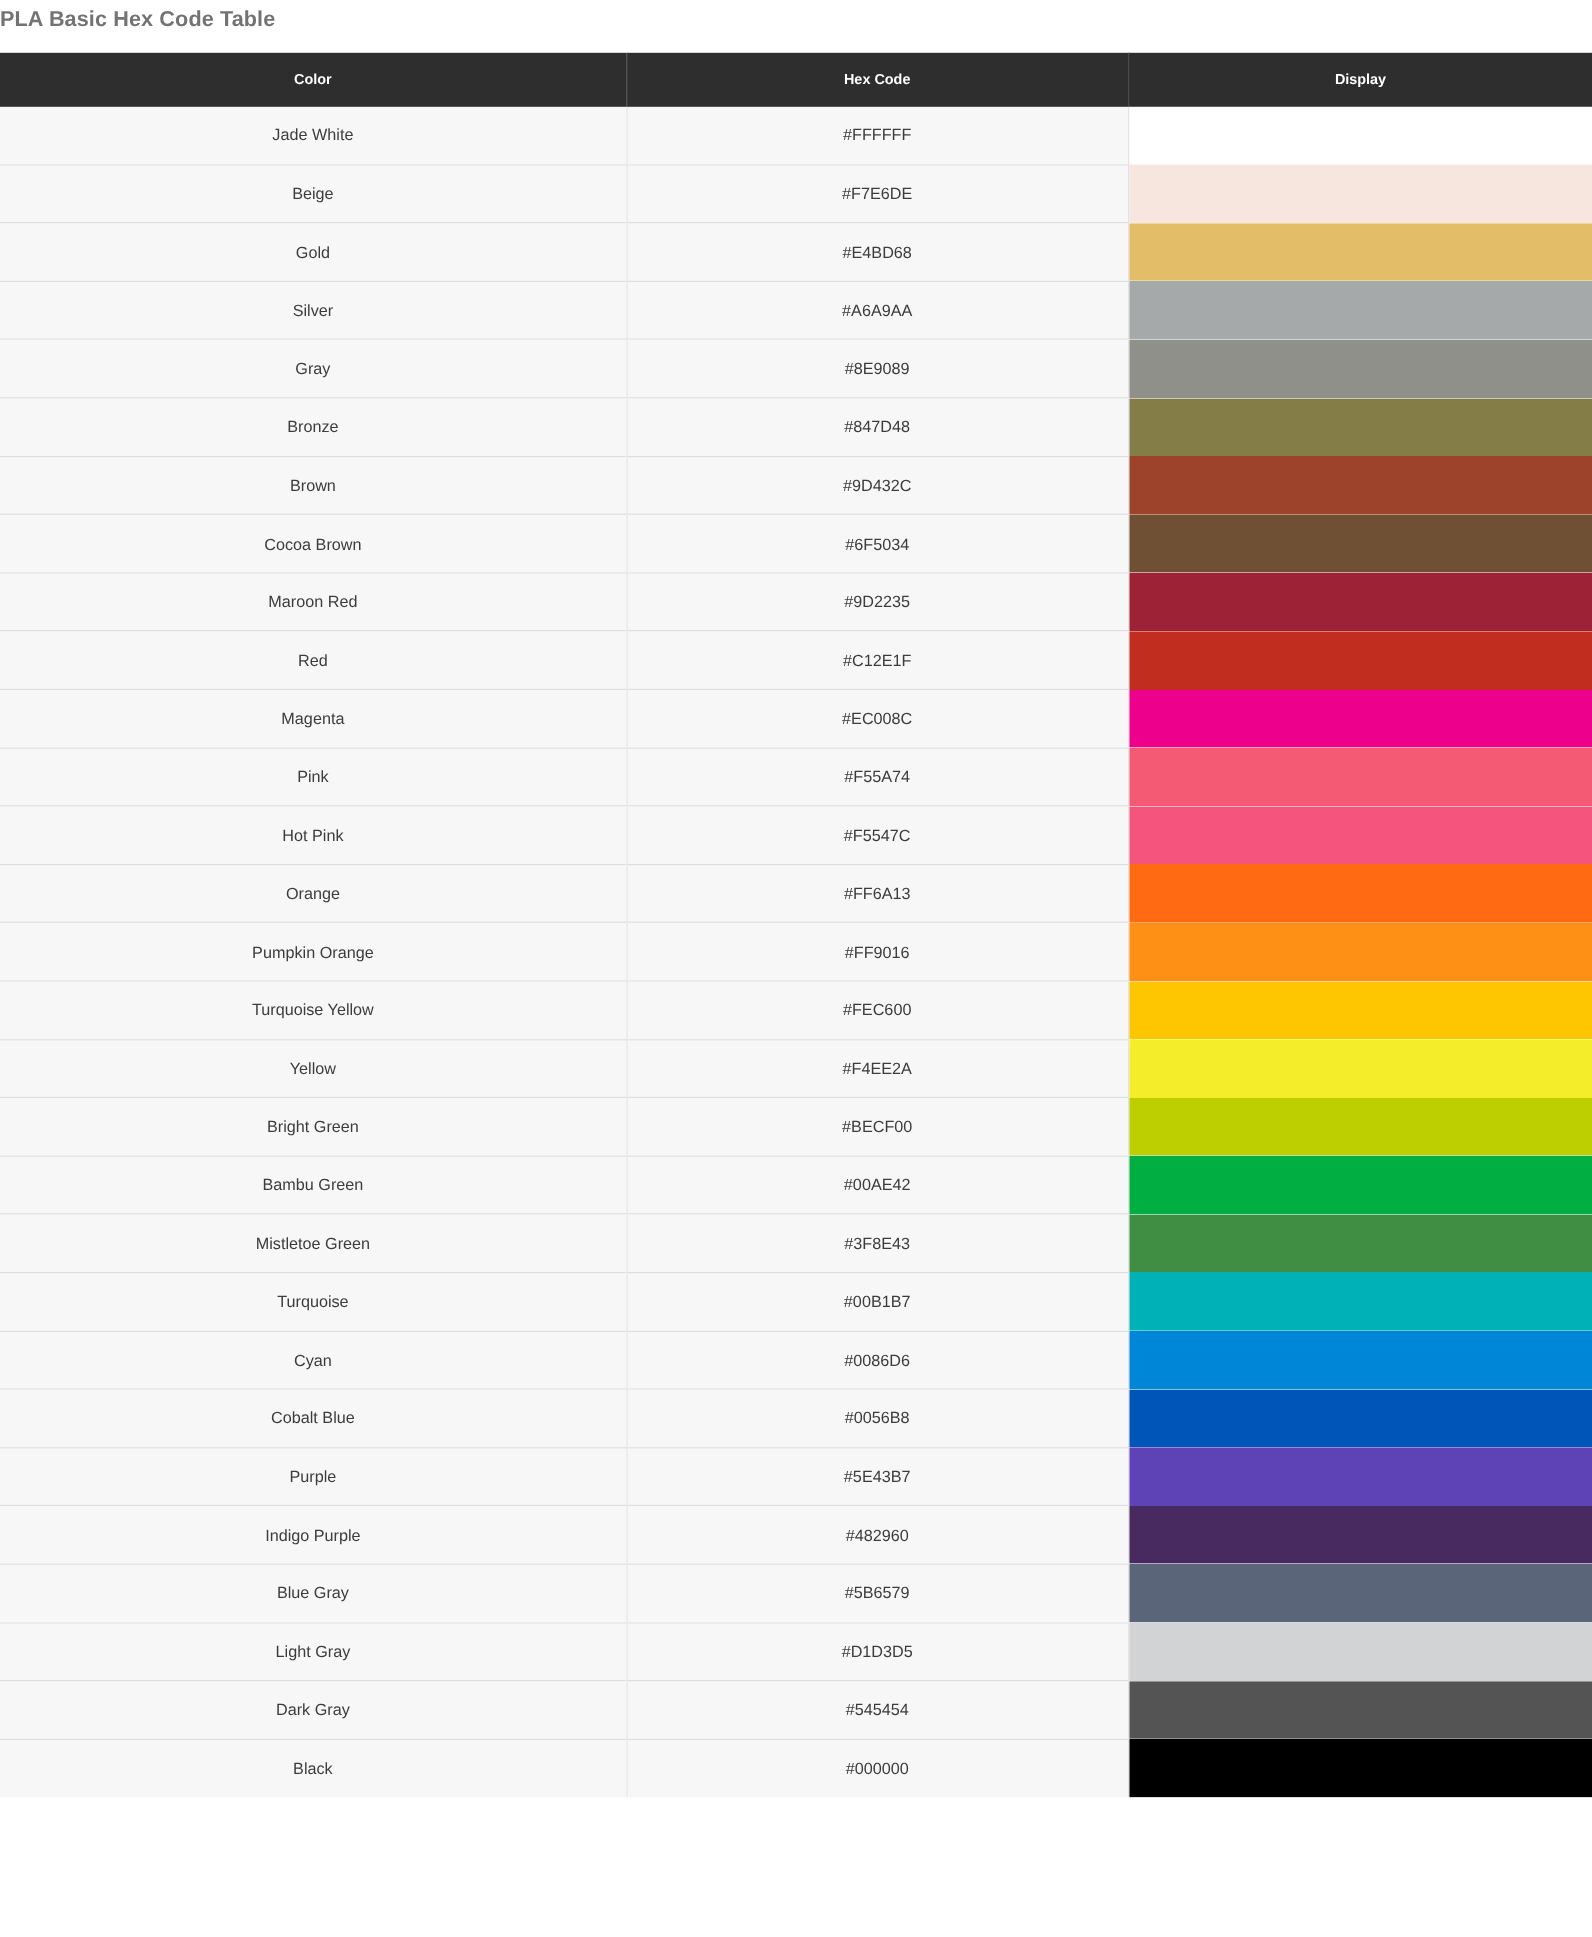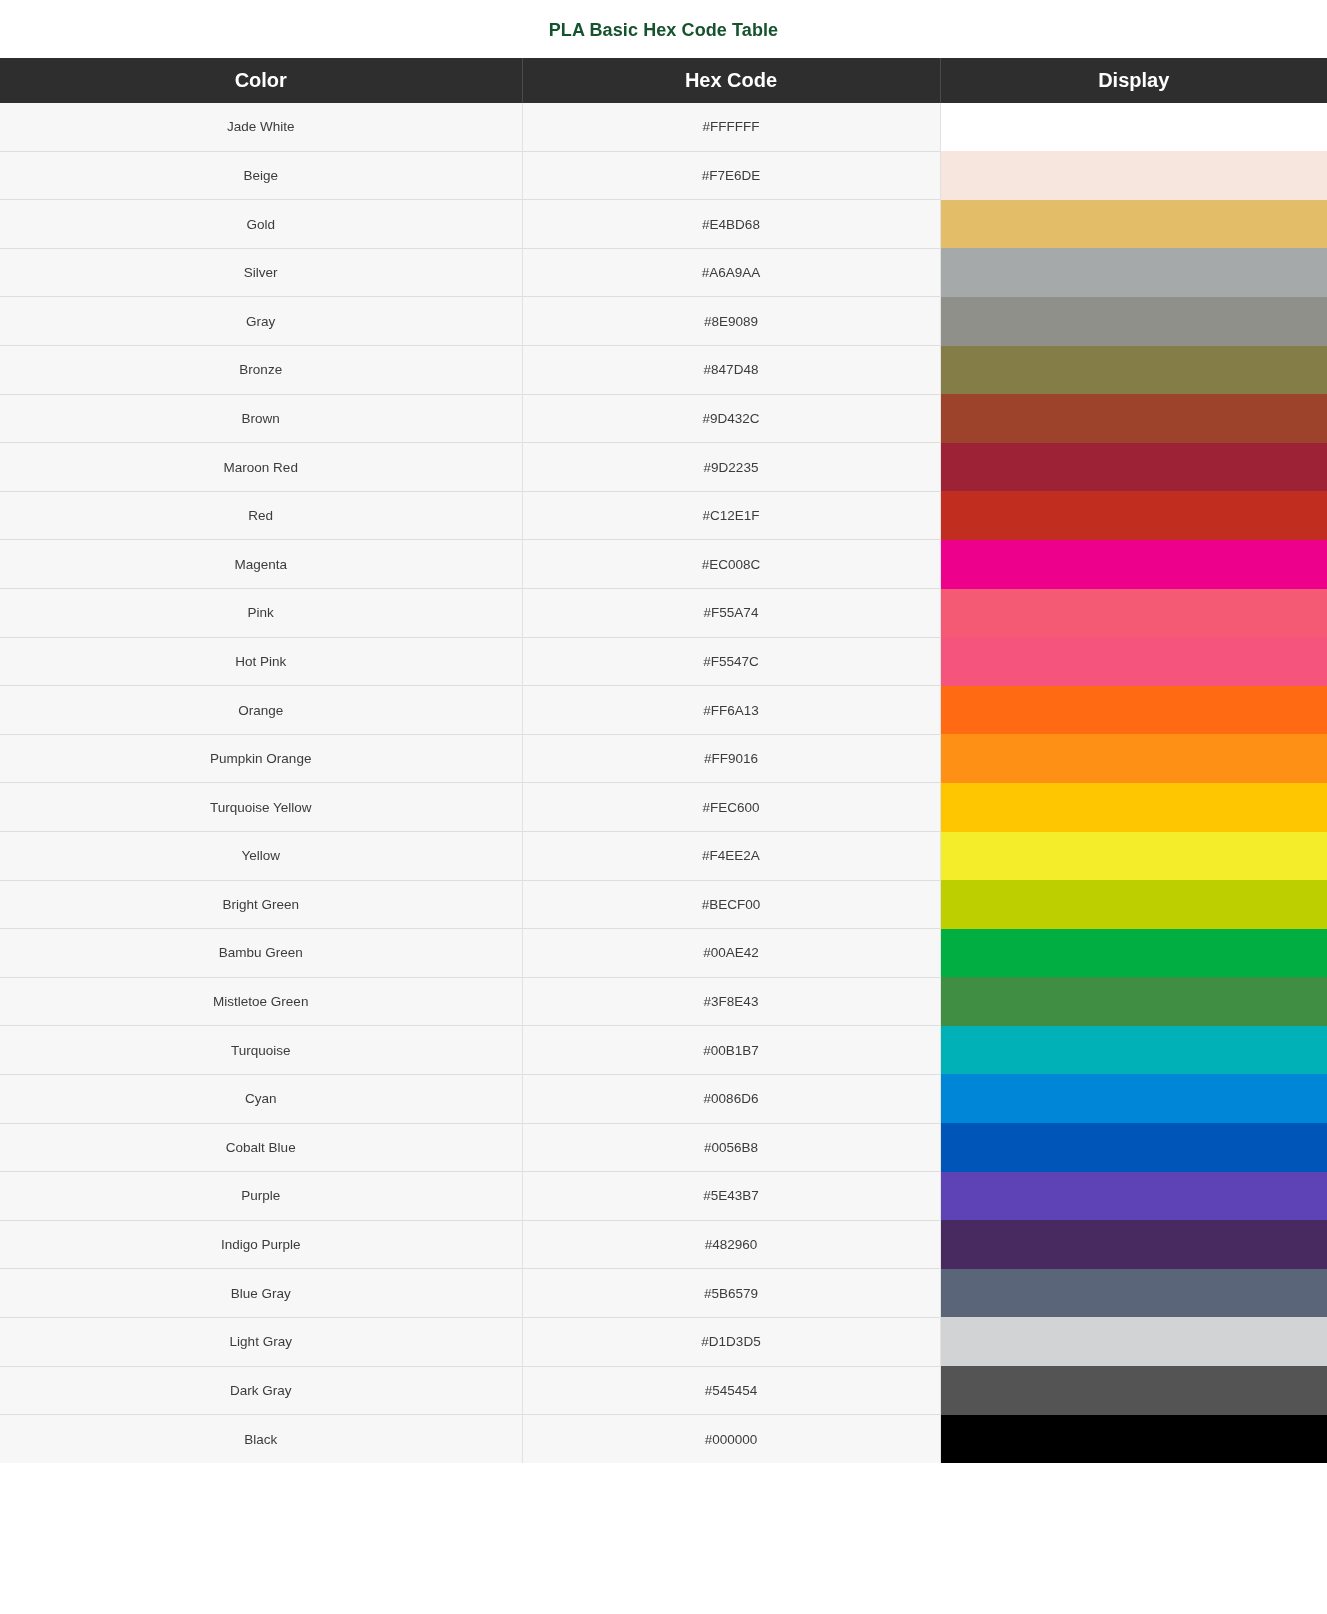--- a/index.html
+++ b/index.html
@@ -8,44 +8,43 @@
     padding: 0;
     background: #ffffff;
   }
   body {
     width: 1327px;
     font-family: "Liberation Sans", "DejaVu Sans", sans-serif;
     color: #333333;
     -webkit-font-smoothing: antialiased;
   }
   .page-title {
-    text-align: center;
     font-size: 18px;
     font-weight: bold;
-    color: #14532d;
+    color: #737373;
     letter-spacing: 0.1px;
-    padding: 20px 0 16px 0;
+    padding: 6px 0 16px 0;
     margin: 0;
     line-height: 1.2;
   }
   table.hex-table {
     width: 1327px;
     border-collapse: collapse;
     table-layout: fixed;
     font-size: 13.5px;
   }
   table.hex-table col.col-color { width: 522px; }
   table.hex-table col.col-hex   { width: 418px; }
   table.hex-table col.col-disp  { width: 387px; }
 
   thead th {
     background: #2e2e2e;
     color: #ffffff;
     font-weight: bold;
-    font-size: 20px;
+    font-size: 12px;
     height: 45px;
     padding: 0 8px;
     text-align: center;
     vertical-align: middle;
     border-right: 1px solid #4a4a4a;
   }
   thead th:last-child { border-right: none; }
 
   tbody td {
     height: 48.6px;
@@ -135,20 +134,27 @@
         </td>
       </tr>
       <tr>
         <td class="cell-color">Brown</td>
         <td class="cell-hex">#9D432C</td>
         <td class="cell-display">
           <span class="swatch" style="background-color: rgb(157, 67, 44);"></span>
         </td>
       </tr>
       <tr>
+        <td class="cell-color">Cocoa Brown</td>
+        <td class="cell-hex">#6F5034</td>
+        <td class="cell-display">
+          <span class="swatch" style="background-color: rgb(111, 80, 52);"></span>
+        </td>
+      </tr>
+      <tr>
         <td class="cell-color">Maroon Red</td>
         <td class="cell-hex">#9D2235</td>
         <td class="cell-display">
           <span class="swatch" style="background-color: rgb(157, 34, 53);"></span>
         </td>
       </tr>
       <tr>
         <td class="cell-color">Red</td>
         <td class="cell-hex">#C12E1F</td>
         <td class="cell-display">

